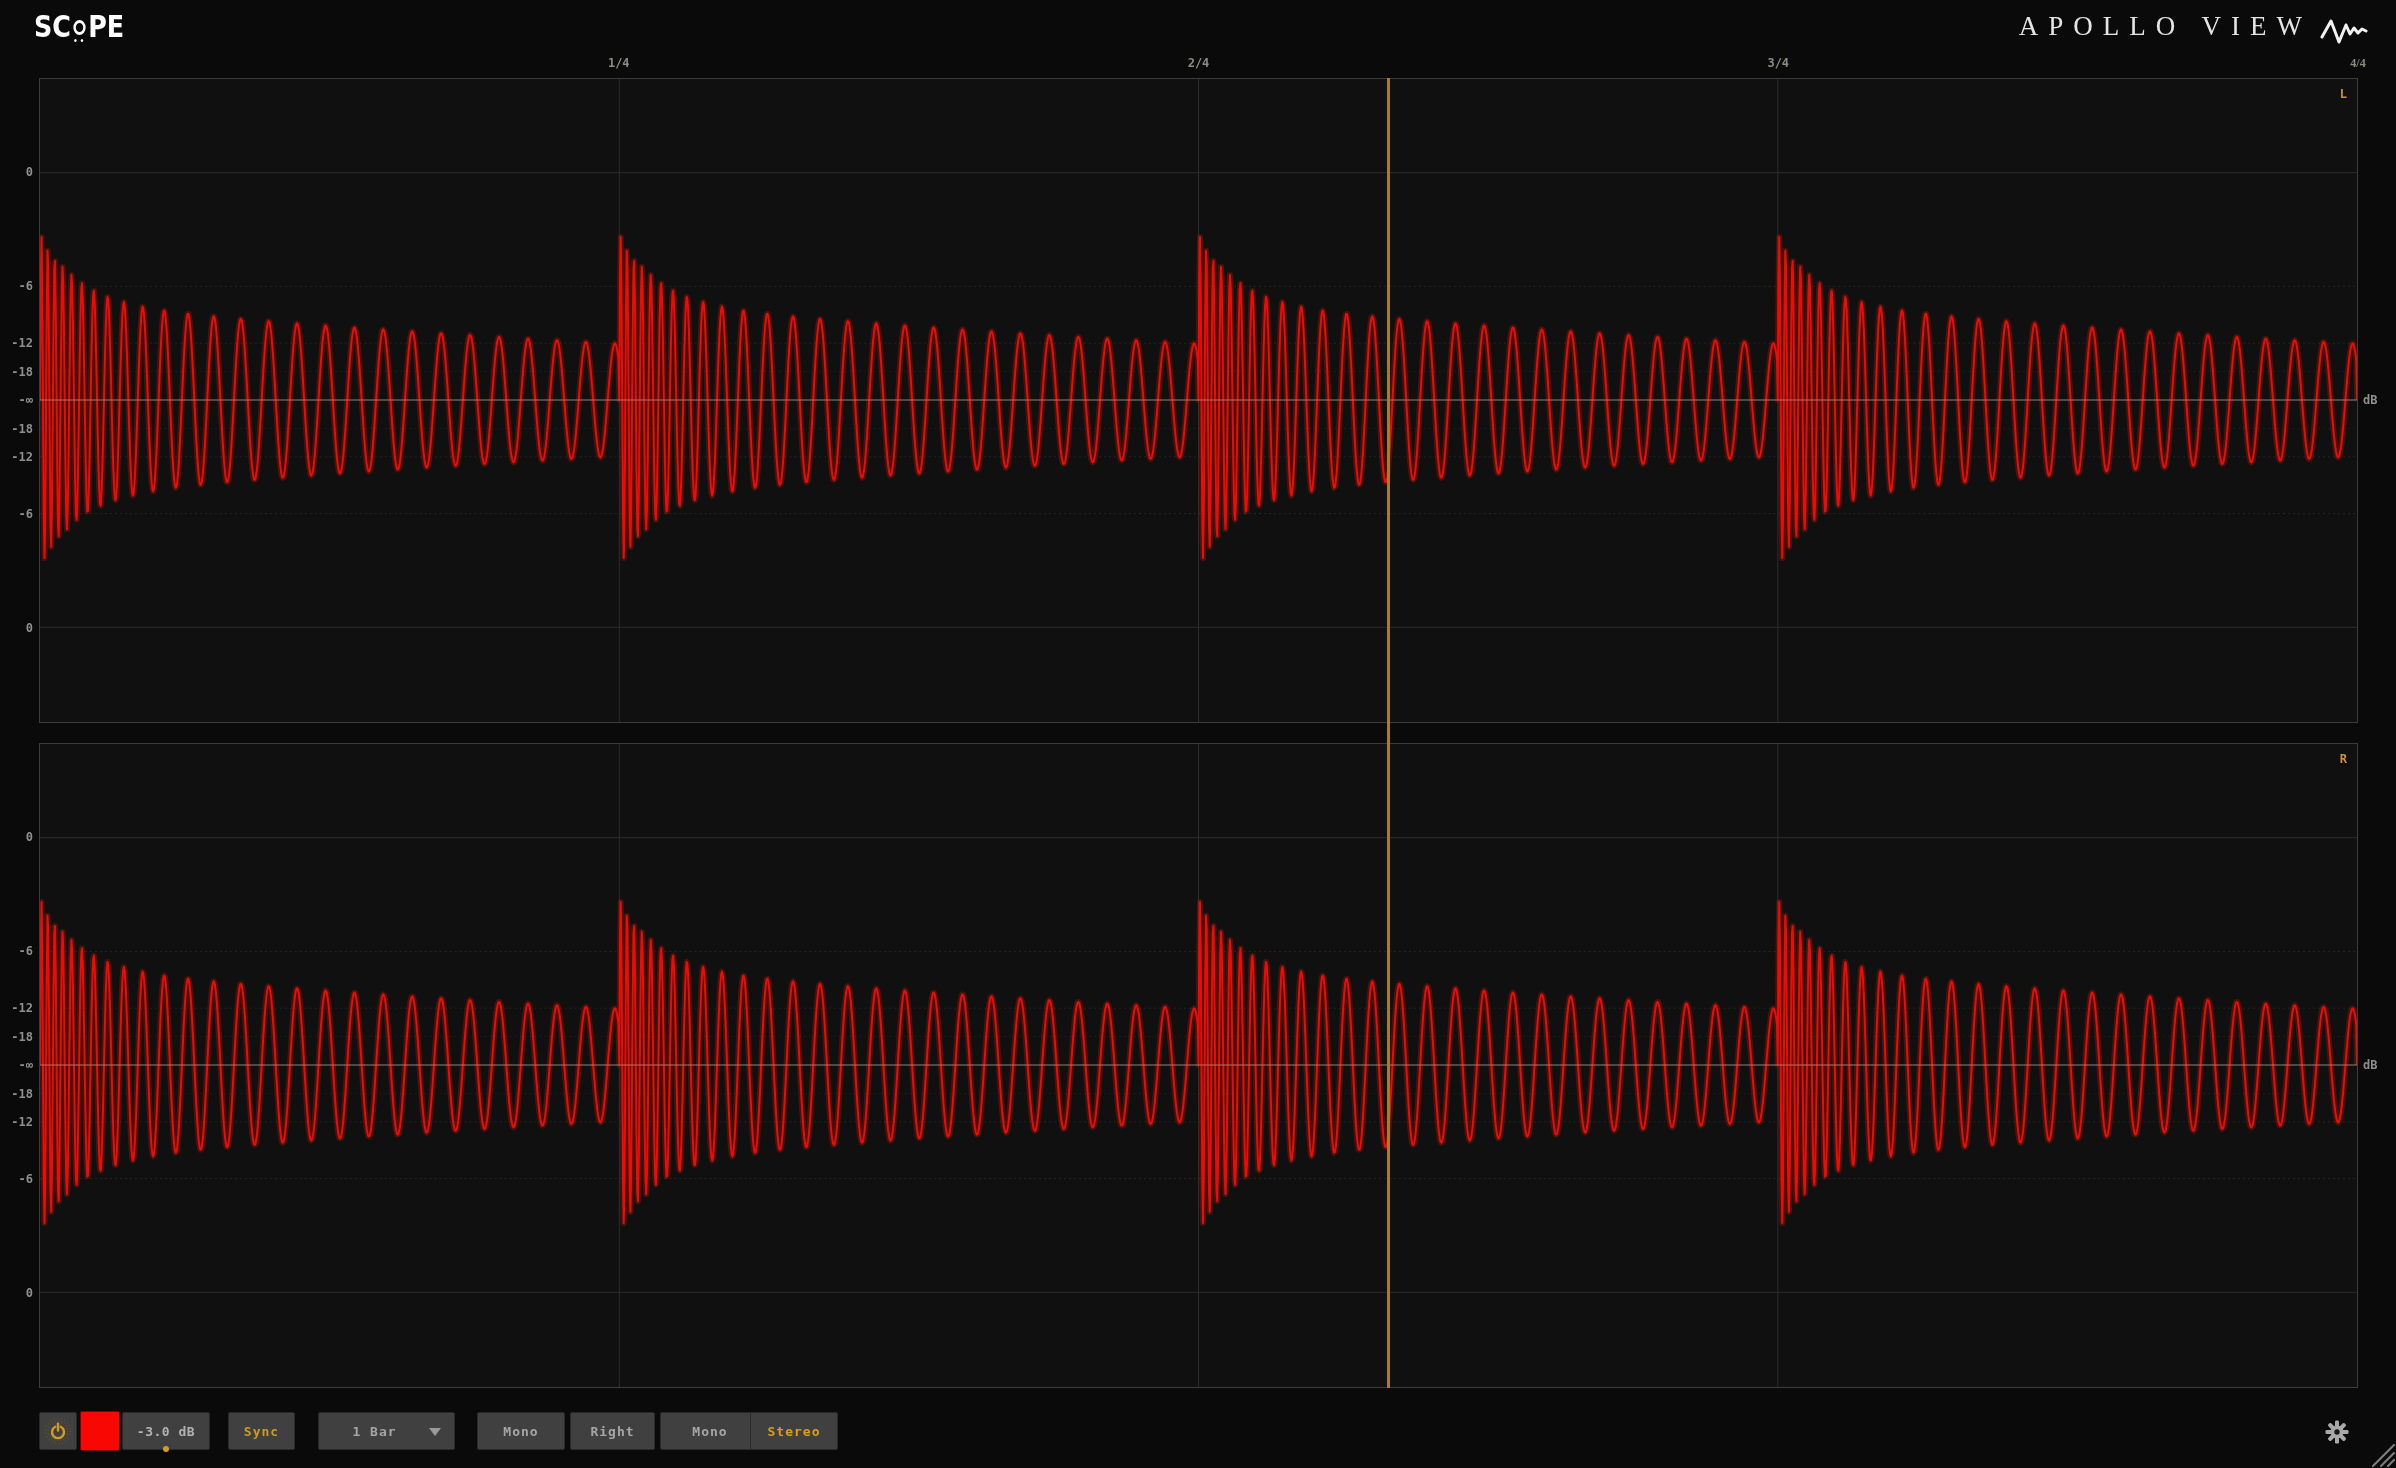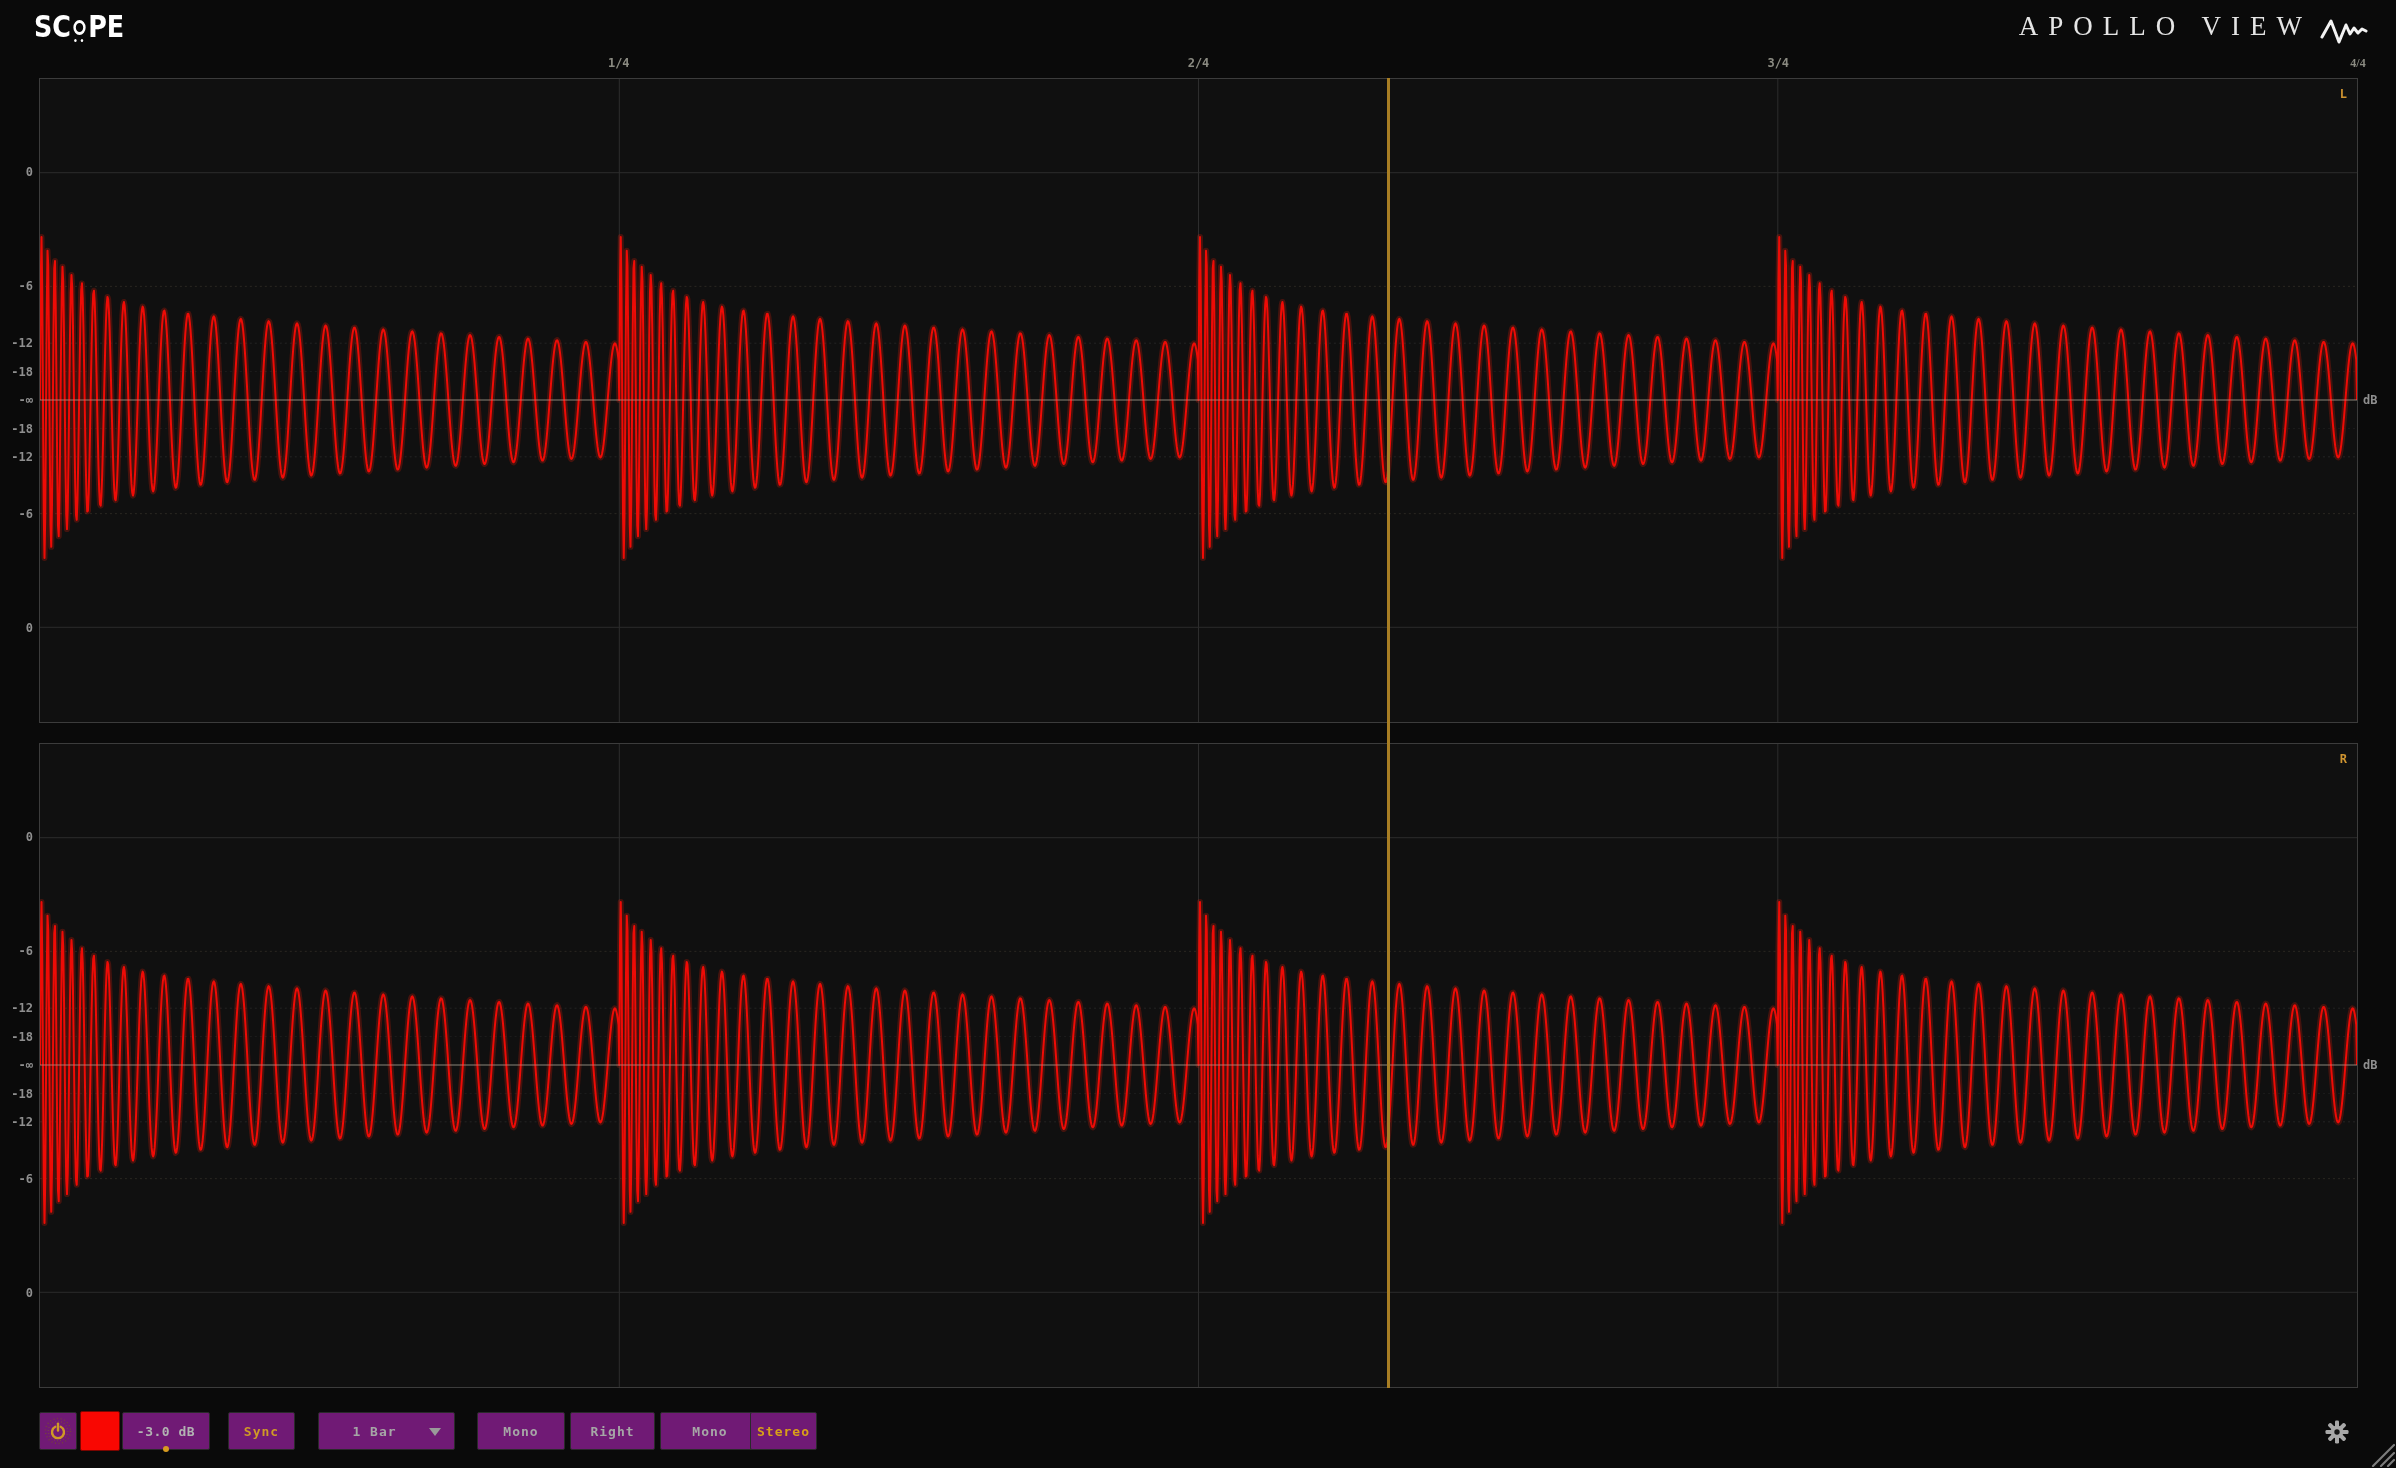--- a/index.html
+++ b/index.html
@@ -41,37 +41,37 @@
   .wline{fill:none;stroke:#ee0b06;stroke-width:2;stroke-linejoin:round;}
   .chan{position:absolute;top:8px;right:10px;font-size:12px;font-weight:bold;color:#cf9430;}
   .ylab{position:absolute;width:33px;text-align:right;color:#8f8f8f;font-size:12px;font-weight:bold;transform:translateY(-50%);white-space:nowrap;}
   .xtick{position:absolute;top:56px;transform:translateX(-50%);color:#8b8b82;font-size:12px;font-weight:bold;}
   .dbu{position:absolute;left:2363px;transform:translateY(-50%);color:#8f8f8f;font-size:12px;font-weight:bold;}
   #playhead{position:absolute;top:78px;height:1310px;width:3px;background:#a87e24;}
 
   
   .tbox{
     position:absolute;top:1412px;height:38px;box-sizing:border-box;
-    background:#701a75;border:1px solid #2a2a2a;border-radius:2px;
+    background:#404040;border:1px solid #2a2a2a;border-radius:2px;
     display:flex;align-items:center;justify-content:center;
     color:#a6a6a6;font-size:13px;font-weight:bold;letter-spacing:1px;cursor:default;
   }
   .tbox.on{color:#cf9a26;}
   #powerBox{left:39px;width:38px;}
   #swatch{position:absolute;left:80px;top:1411px;width:40px;height:40px;background:#f90702;border:1px solid #7a0500;border-radius:2px;box-sizing:border-box;}
   #gainBox{left:122px;width:88px;color:#b2b2b2;letter-spacing:0.5px;}
   #gainDot{position:absolute;bottom:-3px;left:50%;transform:translateX(-50%);width:6px;height:6px;border-radius:50%;background:#d89b20;}
   #syncBox{left:228px;width:67px;}
   #barBox{left:318px;width:137px;}
   #barBox .lbl{position:relative;left:-12px;}
   .caret{position:absolute;right:13px;top:15px;width:0;height:0;border-left:6px solid transparent;border-right:6px solid transparent;border-top:8px solid #9a9a9a;}
   #btnLeft{left:477px;width:88px;}
   #btnRight{left:570px;width:85px;}
   #btnMono{left:660px;width:100px;}
-  #btnStereo{left:750px;width:67px;}
+  #btnStereo{left:750px;width:88px;}
   .chbtn.on{color:#d8a018;}
   #gearBtn{position:absolute;left:2322px;top:1417px;width:30px;height:30px;display:flex;align-items:center;justify-content:center;}
   #resizeHandle{position:absolute;right:1px;bottom:1px;}
 </style>
 </head>
 <body>
 
 <div id="brand">
   <span>SC</span>
   <span class="ringwrap">

